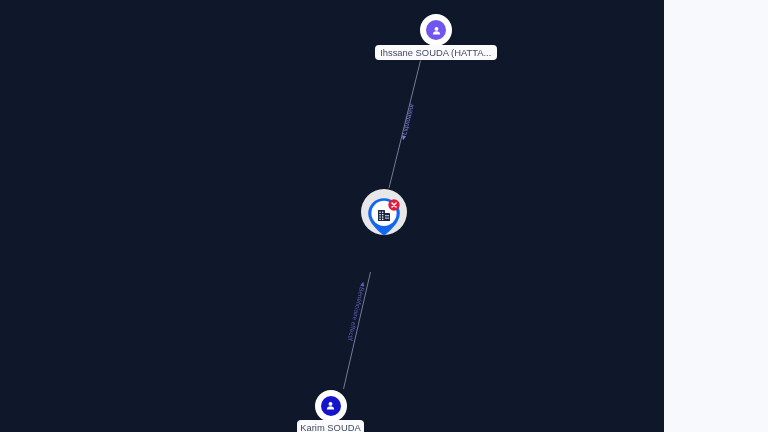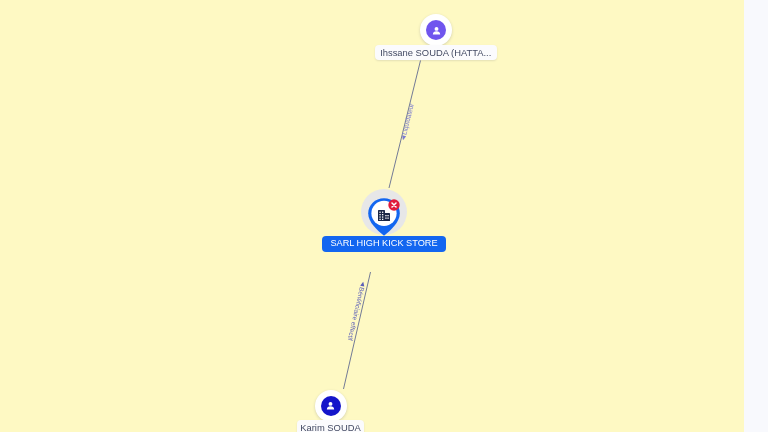--- a/index.html
+++ b/index.html
@@ -1,19 +1,19 @@
 <!DOCTYPE html>
 <html><head>
 <meta charset="utf-8">
 <title>Graph</title>
 <style>
   html,body{margin:0;padding:0;}
   body{width:768px;height:432px;overflow:hidden;background:#f8f9fd;
        font-family:"Liberation Sans",sans-serif;}
-  #graph{position:relative;width:744px;height:432px;background:#fef9c3;}
+  #graph{position:relative;width:664px;height:432px;background:#0f172a;}
   svg.layer{position:absolute;left:0;top:0;width:768px;height:432px;overflow:visible;}
   .nodelayer{position:absolute;left:0;top:0;width:768px;height:432px;}
 
   .node{position:absolute;}
 
   .avatar{position:absolute;border-radius:50%;background:#ffffff;
           box-shadow:0 1px 3px rgba(45,55,95,.20);
           display:flex;align-items:center;justify-content:center;}
   .avatar-inner{border-radius:50%;display:flex;align-items:center;justify-content:center;}
 
@@ -86,16 +86,15 @@
         <div class="avatar" style="width: 32px; height: 32px; left: 314.5px; top: 389.5px;">
           <div class="avatar-inner" style="width: 20px; height: 20px; background: rgb(20, 21, 202);">
             <svg viewBox="0 0 24 24" width="13" height="13">
               <circle cx="12" cy="9" r="3.6" fill="#fff"></circle>
               <path d="M5.2 19.4c0-3.7 3.1-5.8 6.8-5.8s6.8 2.1 6.8 5.8z" fill="#fff"></path>
             </svg>
           </div>
         </div>
       </div>
       <div class="nlabel person" style="left: 375px; top: 44.5px; width: 121.5px; height: 15.5px; font-size: 9.4px; display: flex; align-items: center; justify-content: center; overflow: hidden;">Ihssane SOUDA (HATTA...</div>
-      <div class="nlabel company" style="left: 322px; top: 236px; width: 124px; height: 15.5px; font-size: 9.2px; display: flex; align-items: center; justify-content: center; overflow: hidden;">SARL HIGH KICK STORE</div>
       <div class="nlabel person" style="left: 297px; top: 420px; width: 67px; height: 15.5px; font-size: 9.4px; display: flex; align-items: center; justify-content: center; overflow: hidden;">Karim SOUDA</div>
     </div>
 </div>
 
 </body></html>

